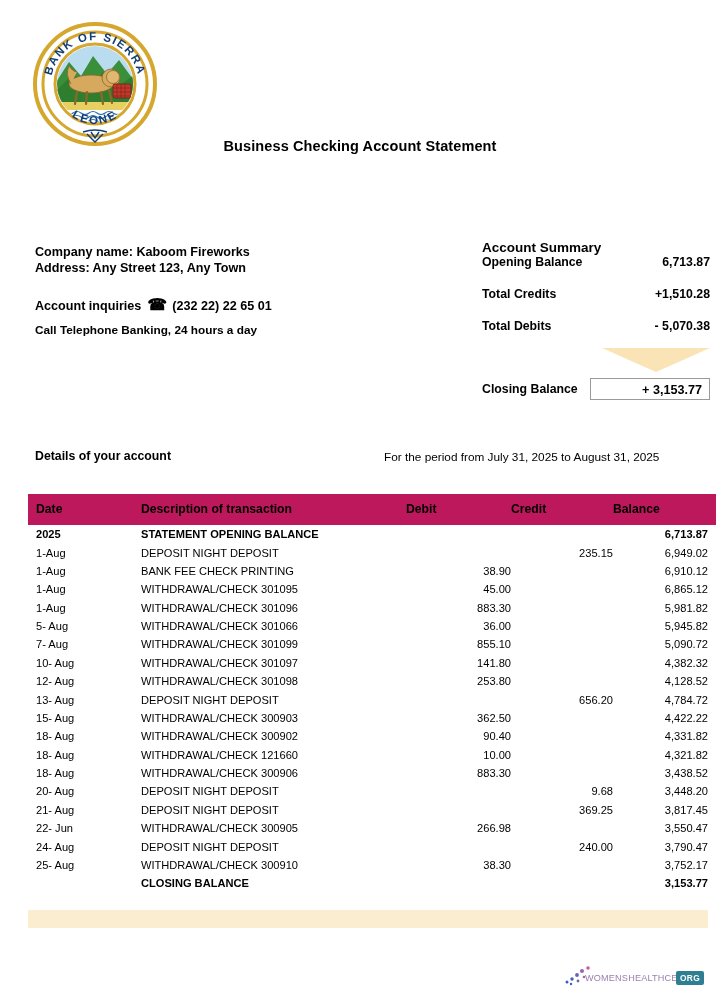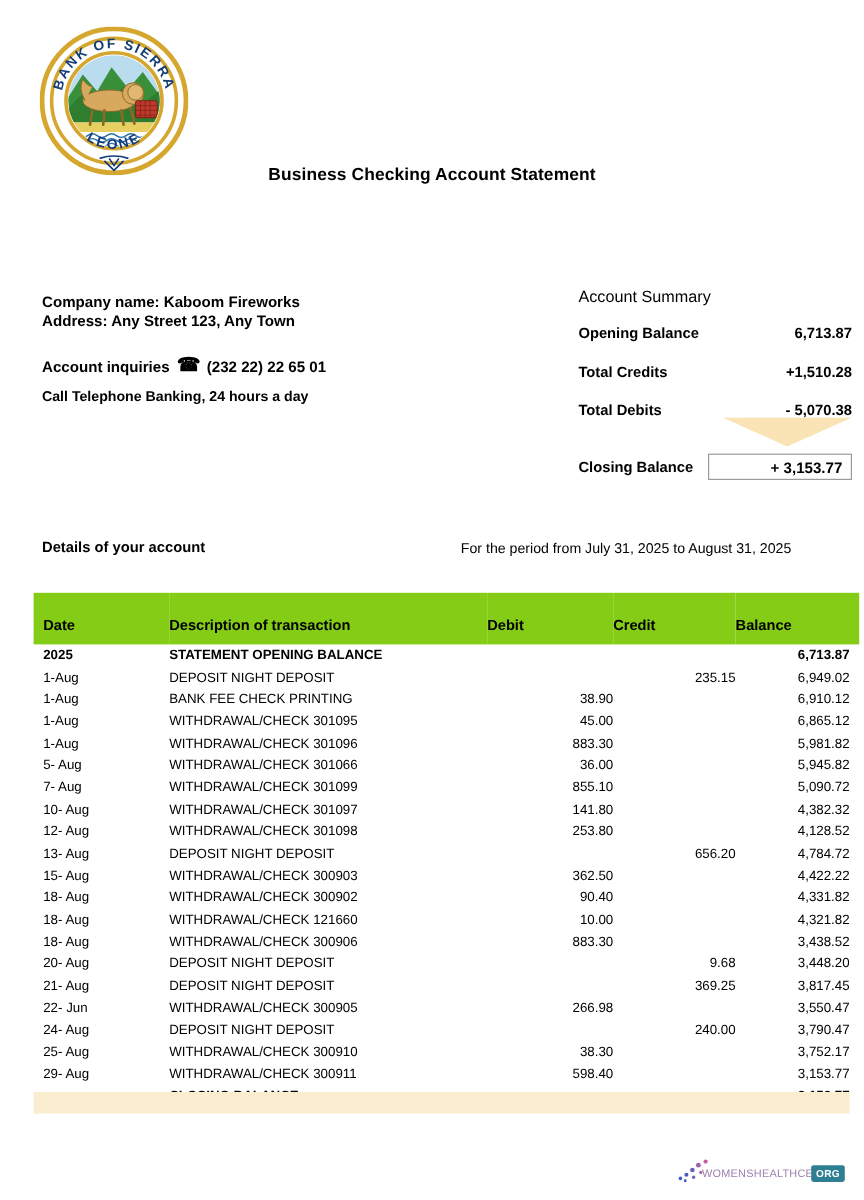--- a/index.html
+++ b/index.html
@@ -83,22 +83,21 @@
 
   
   #account-summary {
     position: absolute;
     left: 482px;
     top: 240px;
     width: 228px;
   }
   #summary-title {
     font-size: 13.5px;
-    font-weight: normal;
-    margin-bottom: 16px;
+    font-weight: bold;
   }
   .summary-row {
     display: flex;
     justify-content: space-between;
     align-items: flex-end;
     font-size: 12.3px;
     font-weight: bold;
     margin-bottom: 18px;
     white-space: nowrap;
   }
@@ -161,24 +160,24 @@
   
   #txn-table {
     position: absolute;
     left: 28px;
     top: 494px;
     width: 680px;
     border-collapse: collapse;
     table-layout: fixed;
   }
   #txn-table th {
-    background: #84cc16;
+    background: #be185d;
     font-size: 12.2px;
     font-weight: bold;
-    padding: 20px 0 9px 0;
+    padding: 8px 0 9px 0;
     text-align: left;
   }
   #txn-table td {
     font-size: 11.1px;
     padding: 3.2px 0;
     vertical-align: top;
     white-space: nowrap;
   }
   .col-date   { width: 105px; padding-left: 8px !important; }
   .col-desc   { width: 265px; }
@@ -465,27 +464,20 @@
         <td class="col-credit">240.00</td>
         <td class="col-balance">3,790.47</td>
       </tr>
       <tr>
         <td class="col-date">25- Aug</td>
         <td class="col-desc">WITHDRAWAL/CHECK 300910</td>
         <td class="col-debit">38.30</td>
         <td class="col-credit"></td>
         <td class="col-balance">3,752.17</td>
       </tr>
-      <tr>
-        <td class="col-date">29- Aug</td>
-        <td class="col-desc">WITHDRAWAL/CHECK 300911</td>
-        <td class="col-debit">598.40</td>
-        <td class="col-credit"></td>
-        <td class="col-balance">3,153.77</td>
-      </tr>
       <tr class="emphasis">
         <td class="col-date"></td>
         <td class="col-desc">CLOSING BALANCE</td>
         <td class="col-debit"></td>
         <td class="col-credit"></td>
         <td class="col-balance">3,153.77</td>
       </tr>
     </tbody>
 </table>
 

